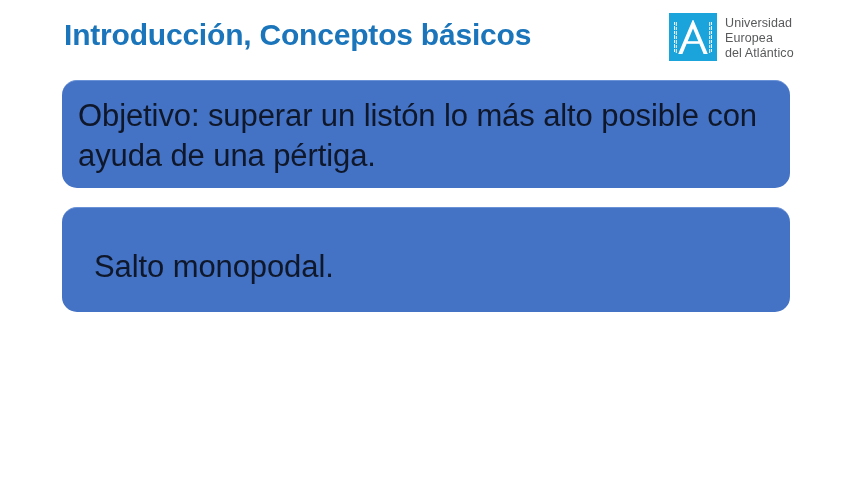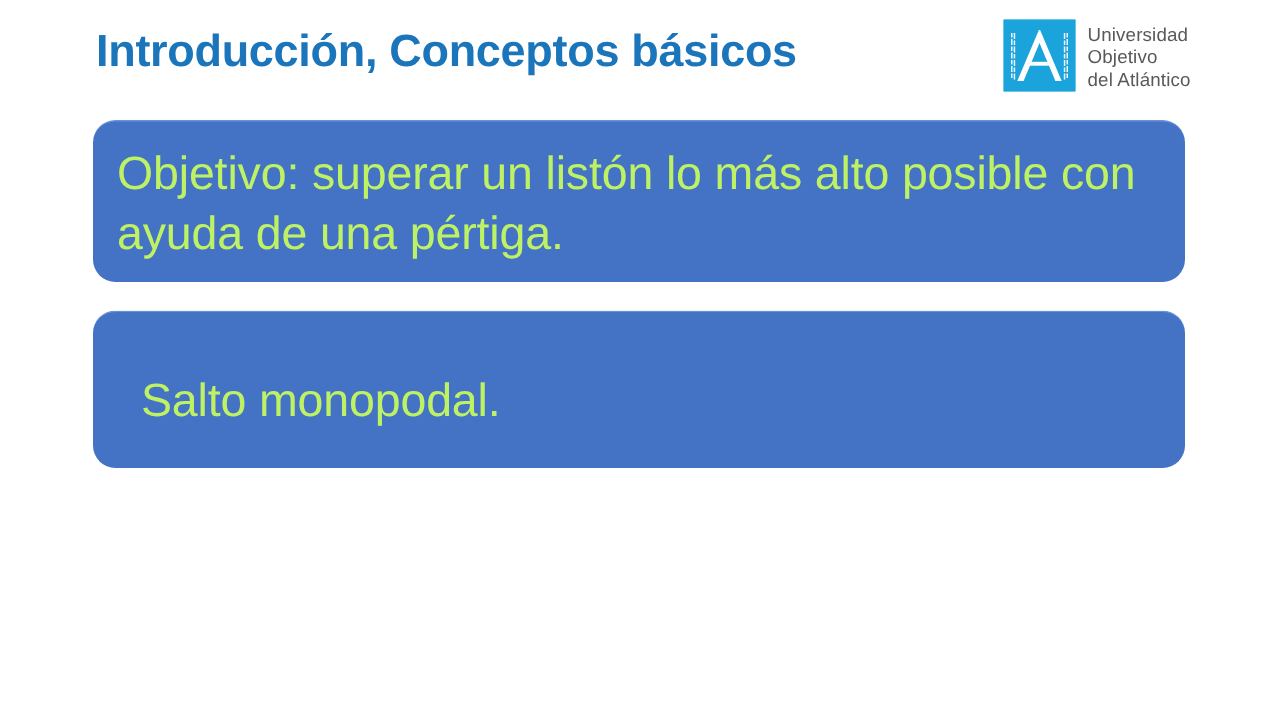--- a/index.html
+++ b/index.html
@@ -75,21 +75,21 @@
     left: 62px;
     width: 728px;
     background: #4472C4;
     border-radius: 15px;
     border-top: 1px solid #6a92d6;
     box-sizing: border-box;
     display: flex;
     align-items: center;
   }
   .box-text {
-    color: #bef264;
+    color: #0f172a;
     font-size: 31px;
     line-height: 40px;
     font-weight: 400;
     padding: 0 16px;
     letter-spacing: -0.1px;
   }
 
   #box-1 { top: 80px;  height: 108px; }
   #box-2 { top: 207px; height: 105px; padding-left: 16px; }
   #box-3 { top: 336px; height: 113px; }
@@ -143,21 +143,21 @@
           <rect x="42.0" y="18" width="1" height="3"></rect>
           <rect x="42.0" y="22" width="1" height="4"></rect>
           <rect x="42.0" y="27" width="1" height="3"></rect>
           <rect x="42.0" y="31" width="1" height="4"></rect>
           <rect x="42.0" y="36" width="1" height="3"></rect>
         </g>
       </svg>
     </div>
     <div class="logo-text">
       <div>Universidad</div>
-      <div>Objetivo</div>
+      <div>Europea</div>
       <div>del Atlántico</div>
     </div>
   </div>
 
   <div class="box" id="box-1">
     <div class="box-text">Objetivo: superar un listón lo más alto posible con ayuda de una pértiga.</div>
   </div>
 
   <div class="box" id="box-2">
     <div class="box-text">Salto monopodal.</div>

